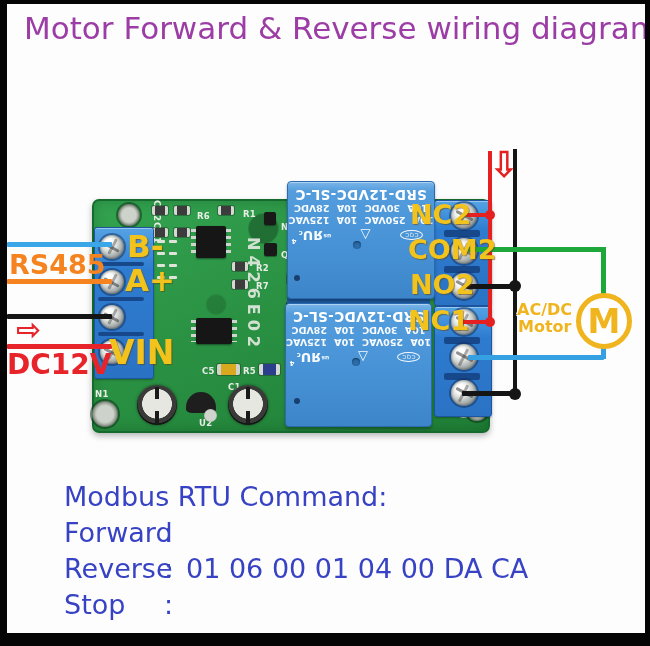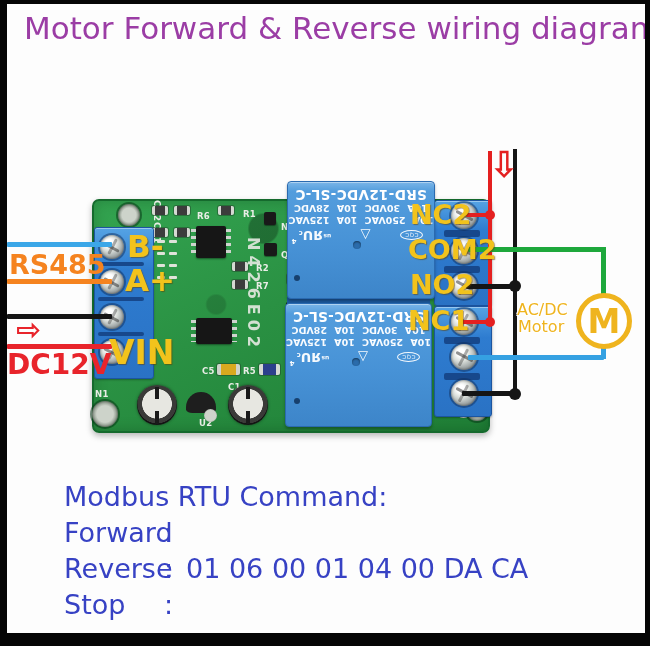--- a/index.html
+++ b/index.html
@@ -76,21 +76,21 @@
   .rdot{position:absolute;width:6px;height:6px;border-radius:50%;background:#17406e;z-index:3;}
   .relay-gap{position:absolute;background:#1d5a9e;z-index:2;}
   
   .wire{position:absolute;height:4.5px;z-index:4;border-radius:1px;}
   .vline{position:absolute;width:4px;z-index:4;}
   .dot{position:absolute;border-radius:50%;z-index:5;}
   
   .motor{position:absolute;left:576px;top:293px;width:56px;height:56px;border:5px solid #efb41e;border-radius:50%;
          background:#ffffff;z-index:4;display:flex;align-items:center;justify-content:center;box-sizing:border-box;}
   .motor-m{font-size:33px;font-weight:bold;color:#efb41e;line-height:1;}
-  .motor-label{position:absolute;font-size:16px;font-weight:normal;color:#efb41e;z-index:5;white-space:nowrap;
+  .motor-label{position:absolute;font-size:16px;font-weight:bold;color:#efb41e;z-index:5;white-space:nowrap;
          text-shadow:1px 1px 0 #fff,-1px -1px 0 #fff,1px -1px 0 #fff,-1px 1px 0 #fff;}
   
   .gold{position:absolute;font-weight:bold;color:#f2c31c;white-space:nowrap;z-index:5;line-height:1;
         text-shadow:1px 1px 1px rgba(100,65,0,.55);}
   .rs485{position:absolute;left:9px;top:251px;font-size:27px;font-weight:600;color:#f5831f;z-index:5;line-height:1;}
   .dc12v{position:absolute;left:7px;top:351px;font-size:28px;font-weight:700;color:#e8242b;z-index:5;line-height:1;}
   .arrow{position:absolute;z-index:5;line-height:1;font-weight:bold;}
   
   .cmds{position:absolute;left:64px;top:481px;color:#3742c4;font-size:27px;z-index:5;}
   .cmd-row{display:flex;height:36px;align-items:flex-start;white-space:pre;}

